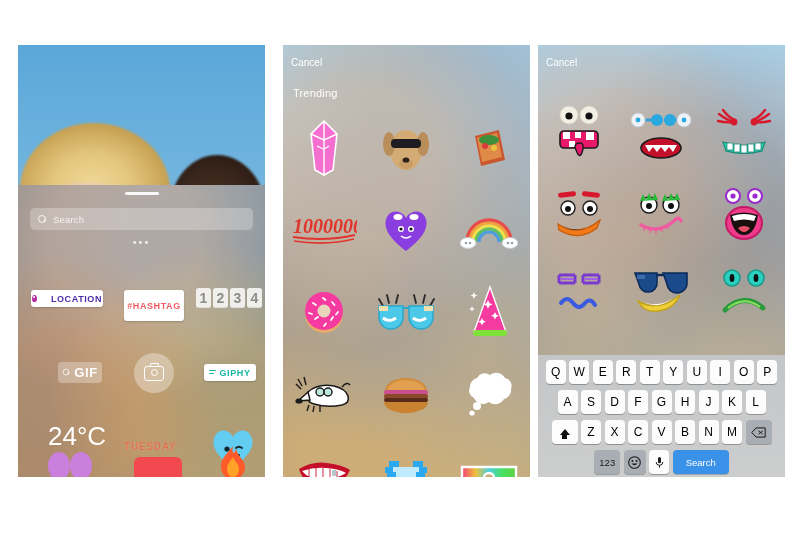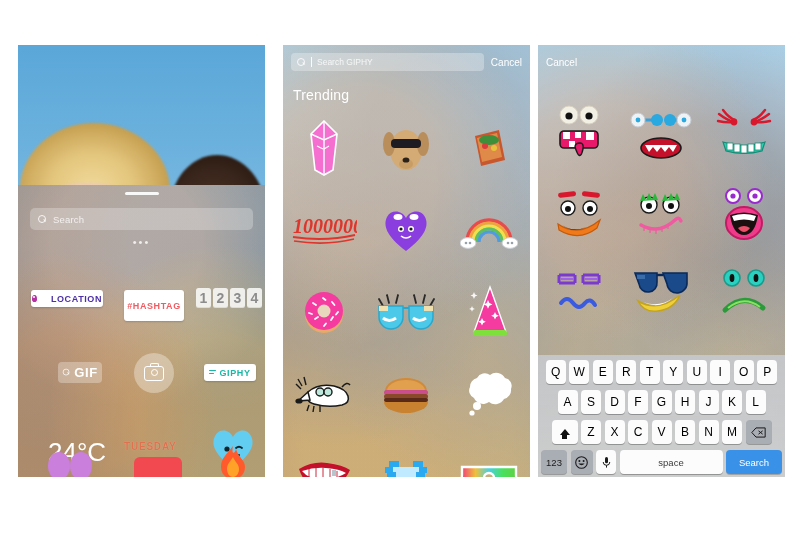--- a/index.html
+++ b/index.html
@@ -96,21 +96,21 @@
   }
   .camera .body{width:18px;height:13px;border:1.6px solid #fff;border-radius:3px;position:relative;}
   .camera .body::before{content:"";position:absolute;left:5.5px;top:2.8px;width:5px;height:5px;border:1.4px solid #fff;border-radius:50%;}
   .camera .body::after{content:"";position:absolute;left:5px;top:-4px;width:7px;height:3px;background:transparent;border:1.5px solid #fff;border-bottom:none;border-radius:2px 2px 0 0;}
   .chip-poll{left:186px;top:319px;width:52px;height:17px;font-size:9px;color:#18b7a6;gap:3px;}
   .polllines{display:inline-block;width:7px;}
   .polllines i{display:block;height:1.6px;background:#18b7a6;border-radius:1px;margin-bottom:1.4px;}
   .polllines i:nth-child(1){width:7px;}
   .polllines i:nth-child(2){width:4.5px;}
 
-  .temp{position:absolute;left:30px;top:392px;font-size:26px;color:#fff;font-weight:300;letter-spacing:0px;}
+  .temp{position:absolute;left:30px;top:376px;font-size:26px;color:#fff;font-weight:300;letter-spacing:0px;}
   .weekday{
     position:absolute;left:106px;top:396px;font-size:10px;font-weight:bold;letter-spacing:.8px;
     color:#e0714e;text-shadow:0 0 1px rgba(255,255,255,.4);
   }
   .blueheart{
     position:absolute;left:192px;top:382px;width:46px;height:42px;
   }
 
   
   .bstick{position:absolute;bottom:0;}
@@ -141,21 +141,21 @@
   }
   .topbar{position:absolute;left:0;right:0;top:0;height:34px;display:flex;align-items:center;padding:0 8px;box-sizing:border-box;gap:7px;}
   .sfield{
     flex:1;height:18px;border-radius:4px;background:rgba(255,255,255,.30);
     display:flex;align-items:center;gap:5px;padding:0 6px;box-sizing:border-box;
   }
   .sfield .txt{font-size:8.5px;color:rgba(255,255,255,.82);}
   .sfield .val{font-size:8.5px;color:#ffffff;}
   .caret{width:1px;height:10px;background:#fff;opacity:.9;}
   .cancel{font-size:10px;color:#ffffff;}
-  .trending{position:absolute;left:10px;top:42px;font-size:14px;color:#ffffff;letter-spacing:.2px;}
+  .trending{position:absolute;left:10px;top:42px;font-size:11px;color:#ffffff;letter-spacing:.2px;}
 
   .grid{position:absolute;left:0;right:0;top:62px;bottom:0;display:grid;grid-template-columns:repeat(3,1fr);grid-auto-rows:82px;}
   .grid.faces{top:52px;grid-auto-rows:78px;height:268px;}
   .cell{display:flex;align-items:center;justify-content:center;}
   .cell svg{display:block;}
 
   
   .keyboard{
     position:absolute;left:0;right:0;bottom:0;height:122px;
     background:linear-gradient(180deg,rgba(198,201,206,.88),rgba(205,208,212,.92));
@@ -258,25 +258,20 @@
         <path d="M15 1 C9 9 3 13 3 22 C3 30 9 34 15 34 C21 34 27 30 27 22 C27 15 20 12 18 4 C17 9 13 10 15 1Z" fill="#ff5a2b"></path>
         <path d="M15 12 C12 17 9 19 9 24 C9 29 12 32 15 32 C18 32 21 29 21 24 C21 19 17 17 15 12Z" fill="#ffa227"></path>
       </svg>
     </div>
   </div>
 
   <div class="panel" id="p2">
     <div class="giphy-bg"></div>
 
     <div class="topbar">
-      <div class="sfield">
-        <span class="magn"></span>
-        <span class="caret"></span>
-        <span class="txt">Search GIPHY</span>
-      </div>
       <span class="cancel">Cancel</span>
     </div>
 
     <div class="trending">Trending</div>
 
     <div class="grid">
       <div class="cell">
         <svg width="34" height="56" viewBox="0 0 34 56">
           <path d="M17 1 L30 14 L26 50 L17 55 L8 50 L4 14Z" fill="#f56fd0" stroke="#fff" stroke-width="1.6"></path>
           <path d="M17 1 L17 55" stroke="#fff" stroke-width="1.4"></path>
@@ -669,19 +664,18 @@
             <path d="M3.4 7.6 q3.1 3.4 6.2 0Z" fill="#1a1a1a"></path>
           </svg>
         </div>
         <div class="key mic">
           <svg width="9" height="13" viewBox="0 0 9 13">
             <rect x="3" y="1" width="3" height="6.2" rx="1.5" fill="#1a1a1a"></rect>
             <path d="M1.2 6 a3.3 3.3 0 0 0 6.6 0" fill="none" stroke="#1a1a1a" stroke-width="1"></path>
             <path d="M4.5 9.3 v2.3" stroke="#1a1a1a" stroke-width="1"></path>
           </svg>
         </div>
-        <div class="key space">space</div>
         <div class="key search">Search</div>
       </div>
     </div>
   </div>
 
 </div>
 
 </body></html>

